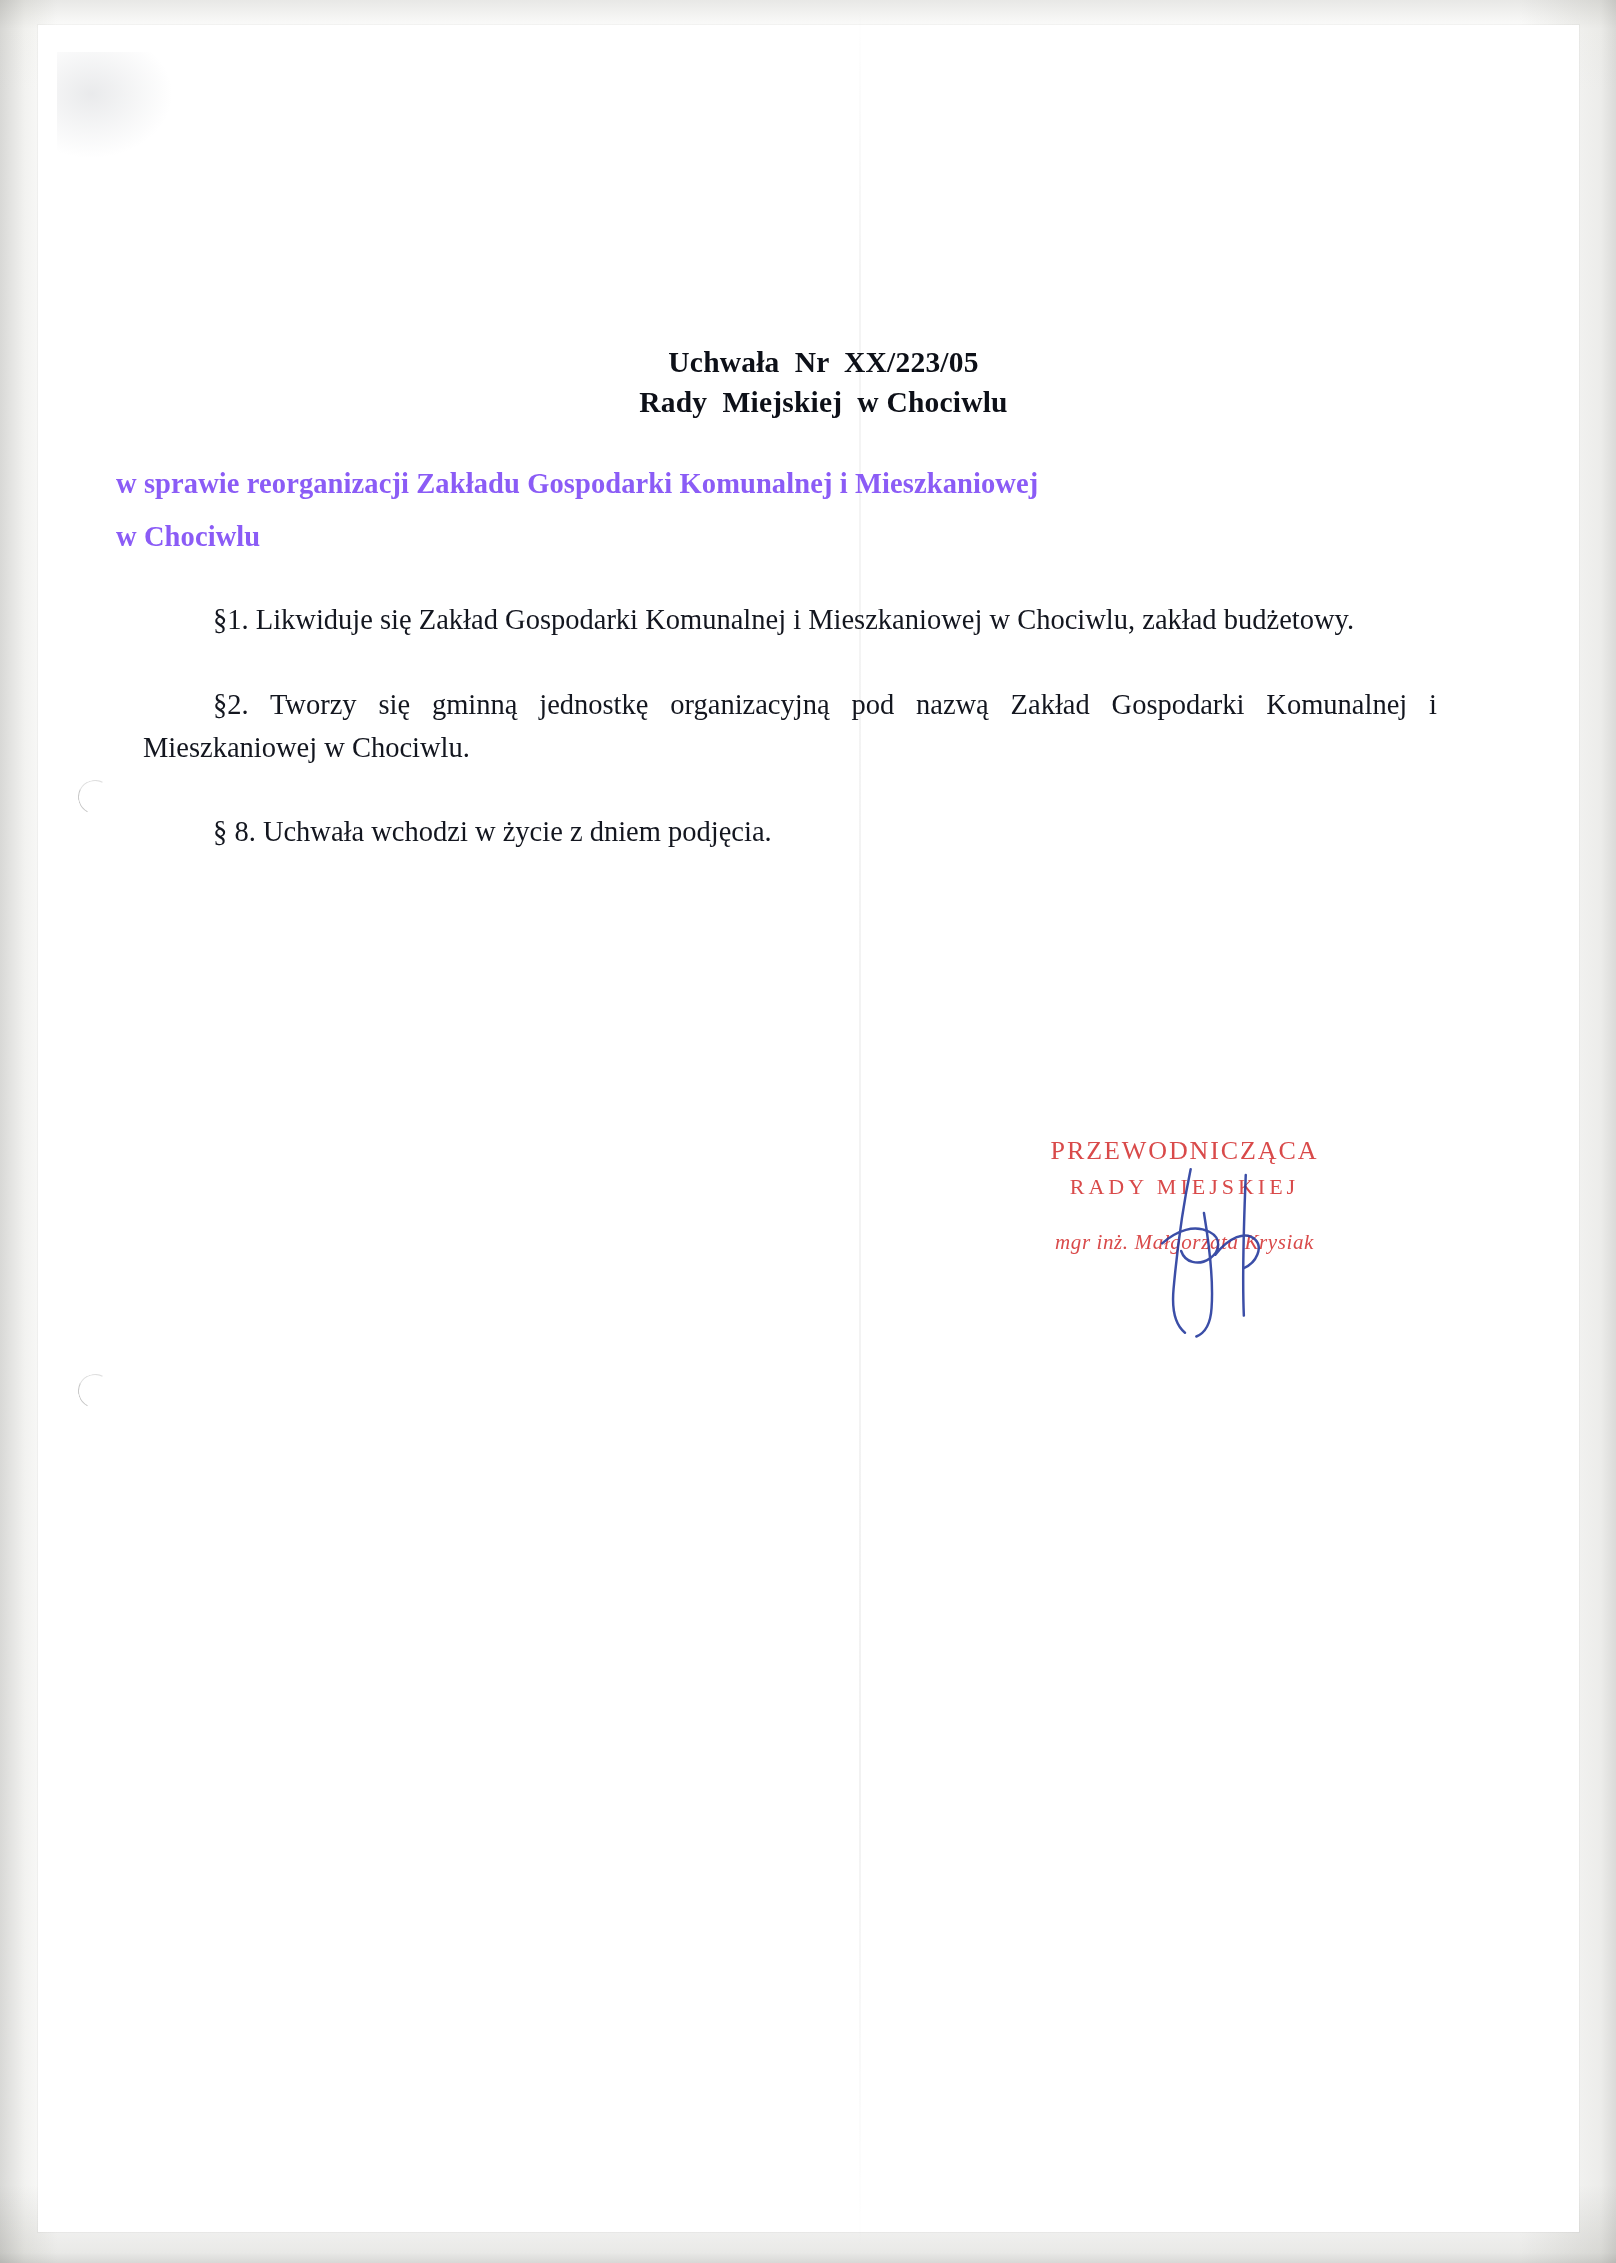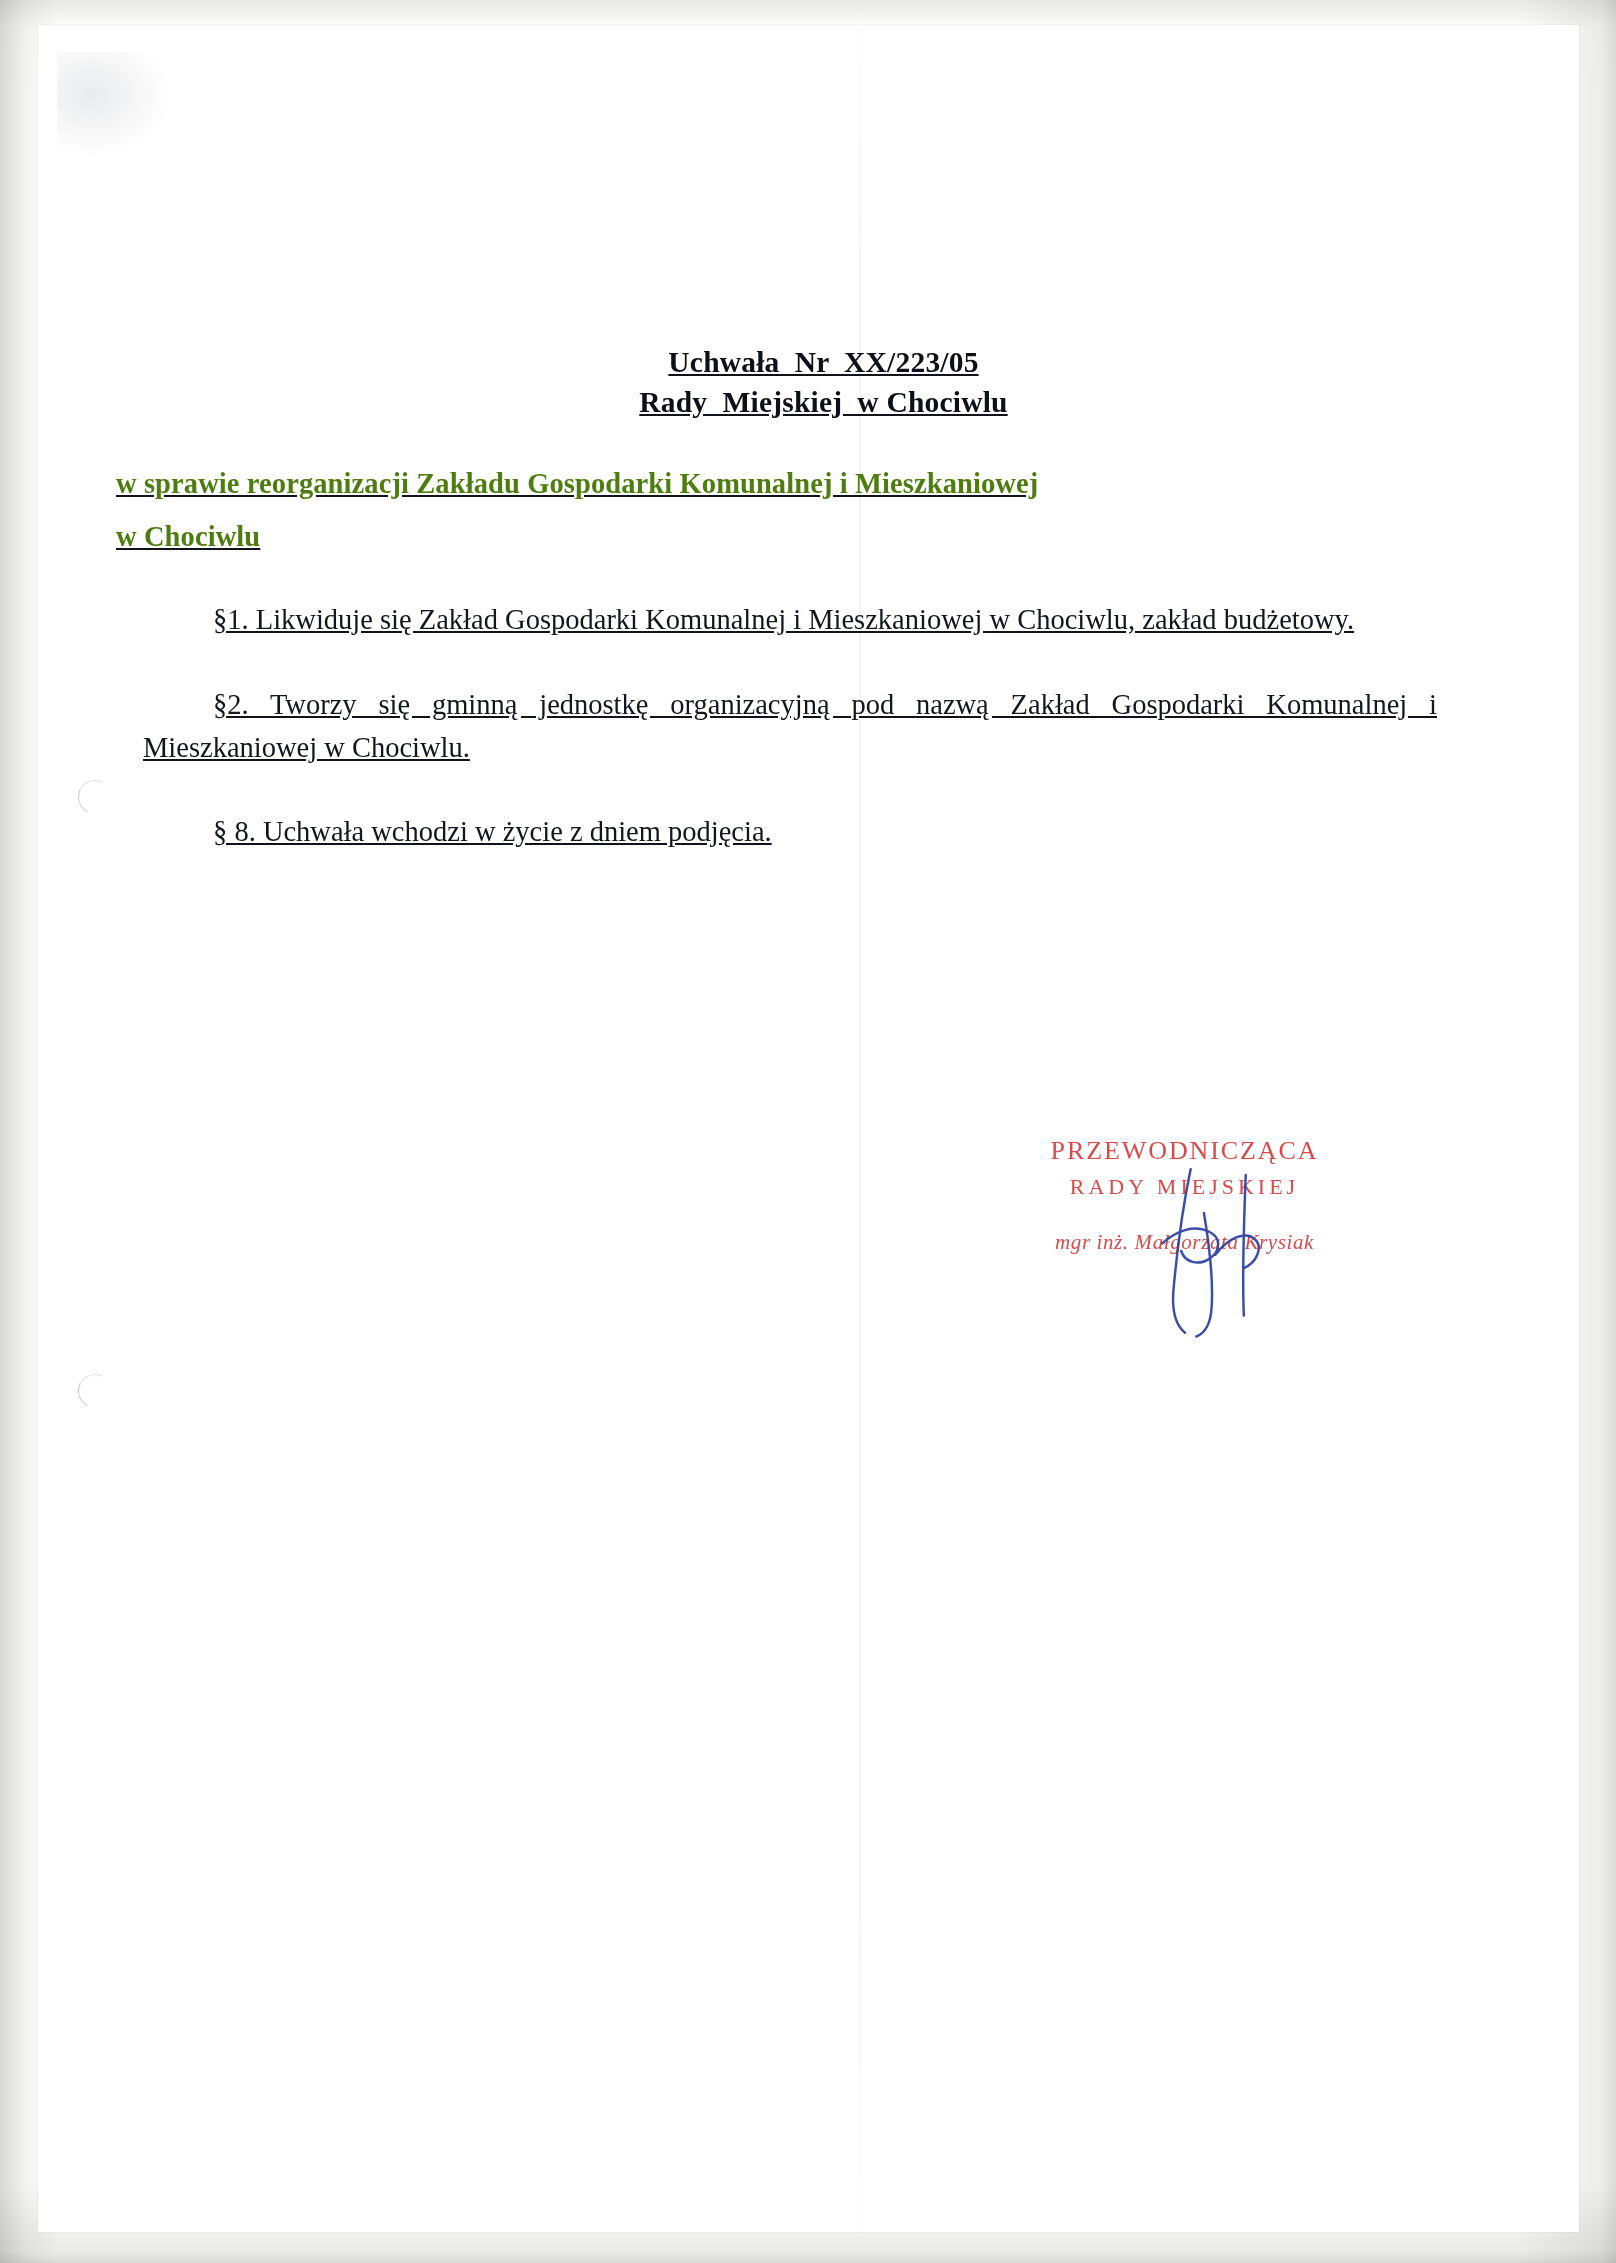--- a/index.html
+++ b/index.html
@@ -79,41 +79,40 @@
   .hole.h1 { top: 780px; }
   .hole.h2 { top: 1374px; }
 
   
   .content {
     position: absolute;
     left: 143px;
     top: 342px;
     width: 1294px;
     color: #10131c;
-    text-decoration: underline;
   }
 
   .title-block {
     text-align: center;
     font-weight: bold;
     font-size: 29.5px;
     line-height: 1.36;
     letter-spacing: 0.2px;
     margin-left: 67px;
     color: #0d1018;
   }
   .title-line { white-space: pre; }
 
   .subject {
     margin-top: 42px;
     font-weight: bold;
     font-size: 28.5px;
     line-height: 1.42;
     letter-spacing: 0.1px;
-    color: #4d7c0f;
+    color: #8b5cf6;
     margin-left: -27px;
   }
   .subject .l2 { display: block; margin-top: 12px; }
 
   .para {
     margin-top: 32px;
     font-size: 28.5px;
     line-height: 1.5;
     text-align: justify;
     color: #13161f;

